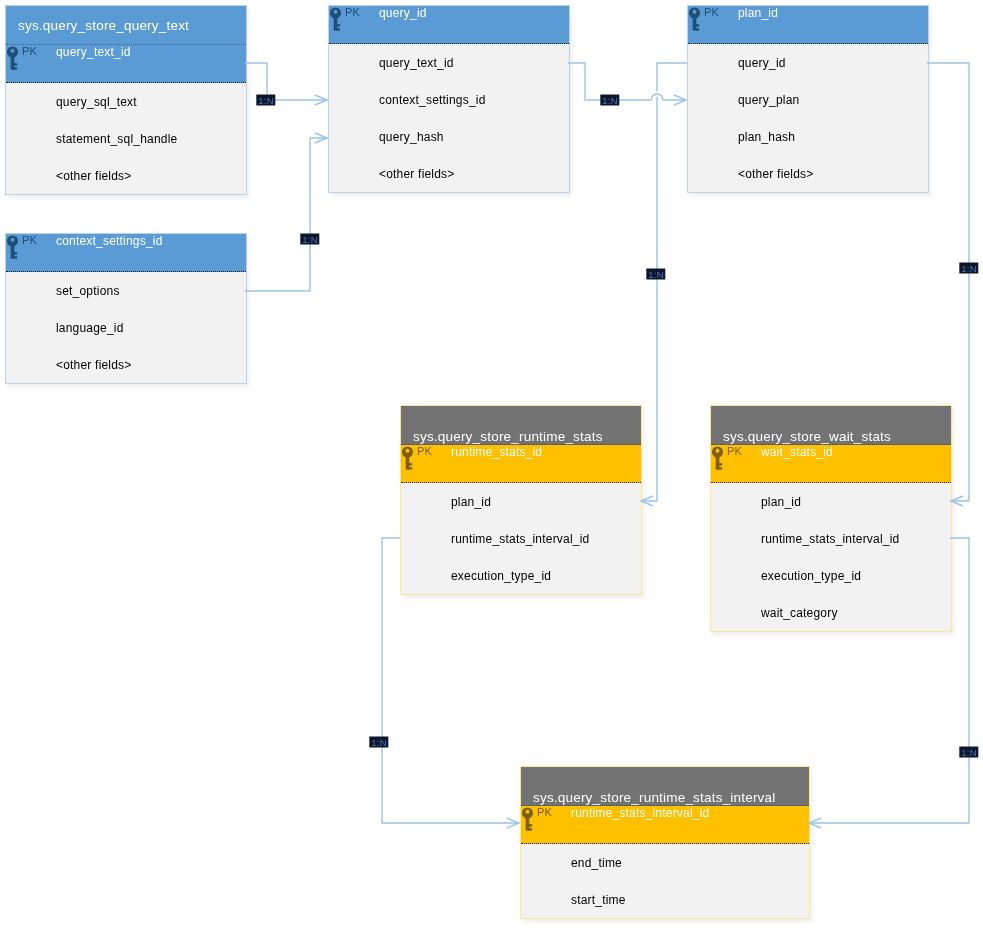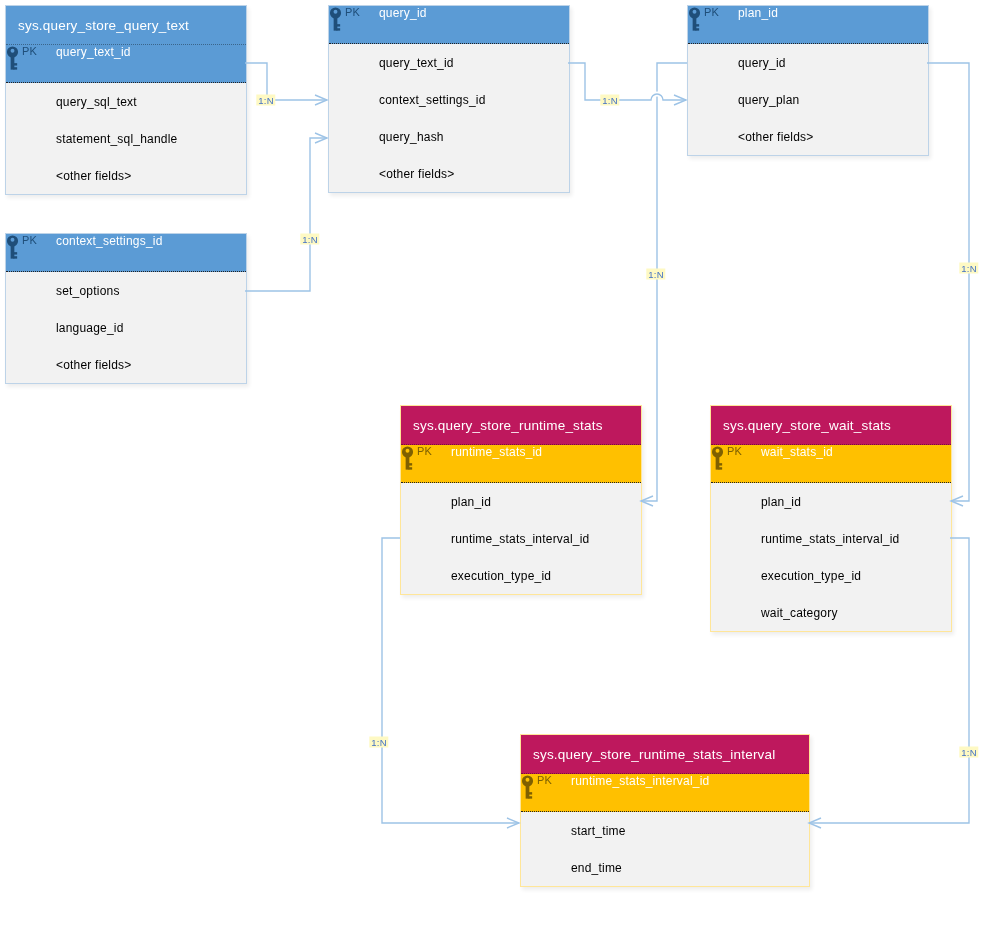--- a/index.html
+++ b/index.html
@@ -11,21 +11,21 @@
   .table{position:absolute;background:#F2F2F2;
          box-shadow:2px 3px 4px rgba(0,0,0,0.07);}
   .table.blue{border:1px solid #BDD3E8;}
   .table.orange{border:1px solid #FFE699;}
 
   .t-header{height:39px;display:flex;align-items:center;
             padding:0 6px 0 12px;box-sizing:border-box;
             color:#FFFFFF;font-size:13.5px;letter-spacing:.2px;
             border-bottom:1px dotted rgba(0,0,0,0.35);}
   .blue  .t-header{background:#5B9BD5;}
-  .orange .t-header{background:#be185d;}
+  .orange .t-header{background:#737373;align-items:flex-end;}
 
   .t-pk{height:38px;display:flex;align-items:flex-start;position:relative;
         box-sizing:border-box;
         font-size:12px;letter-spacing:.2px;color:#FFFFFF;
         border-bottom:1px dotted #222222;}
   .blue  .t-pk{background:#5B9BD5;}
   .orange .t-pk{background:#FFC000;}
 
   .key{display:inline-flex;width:13px;height:27px;margin-right:3px;}
   .pk-label{font-size:11px;}
@@ -33,21 +33,21 @@
   .orange .pk-label{color:#7F6000;}
   .pk-field{position:absolute;left:50px;}
 
   .t-row{height:37px;display:flex;align-items:center;
          padding-left:50px;box-sizing:border-box;
          color:#000000;font-size:12px;letter-spacing:.2px;}
 
   
   #wires{position:absolute;left:0;top:0;z-index:5;pointer-events:none;}
   .rel-label{position:absolute;z-index:6;transform:translate(-50%,-50%);
-             background:#fef9c3;color:#4472C4;font-size:9.5px;
+             background:#0f172a;color:#4472C4;font-size:9.5px;
              line-height:11px;padding:0 2px;letter-spacing:.2px;}
 </style>
 </head>
 <body>
 
 <div id="canvas">
 
   <svg id="wires" width="983" height="933" viewBox="0 0 983 933">
     <defs>
       <marker id="arrowO" viewBox="0 0 16 12" refX="14" refY="6" markerWidth="16" markerHeight="12" orient="auto" markerUnits="userSpaceOnUse">
@@ -156,20 +156,23 @@
       <span class="pk-label">PK</span>
       <span class="pk-field">plan_id</span>
     </div>
     <div class="t-row">
         <span>query_id</span>
       </div>
     <div class="t-row">
         <span>query_plan</span>
       </div>
     <div class="t-row">
+        <span>plan_hash</span>
+      </div>
+    <div class="t-row">
         <span>&lt;other fields&gt;</span>
       </div>
   </div>
 
   <div class="table blue" style="left:5px;top:233px;width:240px">
     <div class="t-pk">
       <span class="key">
         <svg viewBox="0 0 14 28" width="13" height="27">
             <g fill="#1F4E79">
               <circle cx="7" cy="7" r="6"></circle>
@@ -250,40 +253,40 @@
         <span>runtime_stats_interval_id</span>
       </div>
     <div class="t-row">
         <span>execution_type_id</span>
       </div>
     <div class="t-row">
         <span>wait_category</span>
       </div>
   </div>
 
-  <div class="table orange" style="left:520px;top:734px;width:288px">
+  <div class="table orange" style="left:520px;top:766px;width:288px">
     <div class="t-header">
         <span>sys.query_store_runtime_stats_interval</span>
       </div>
     <div class="t-pk">
       <span class="key">
         <svg viewBox="0 0 14 28" width="13" height="27">
             <g fill="#7F6000">
               <circle cx="7" cy="7" r="6"></circle>
               <rect x="5" y="11" width="4" height="15"></rect>
               <rect x="8" y="19" width="4" height="2.6"></rect>
               <rect x="8" y="23.4" width="4" height="2.6"></rect>
             </g>
             <circle cx="7" cy="5.6" r="2.1" fill="#FFC000"></circle>
           </svg>
       </span>
       <span class="pk-label">PK</span>
       <span class="pk-field">runtime_stats_interval_id</span>
     </div>
     <div class="t-row">
+        <span>end_time</span>
+      </div>
+    <div class="t-row">
         <span>start_time</span>
       </div>
-    <div class="t-row">
-        <span>end_time</span>
-      </div>
   </div>
 
 </div>
 
 </body></html>

